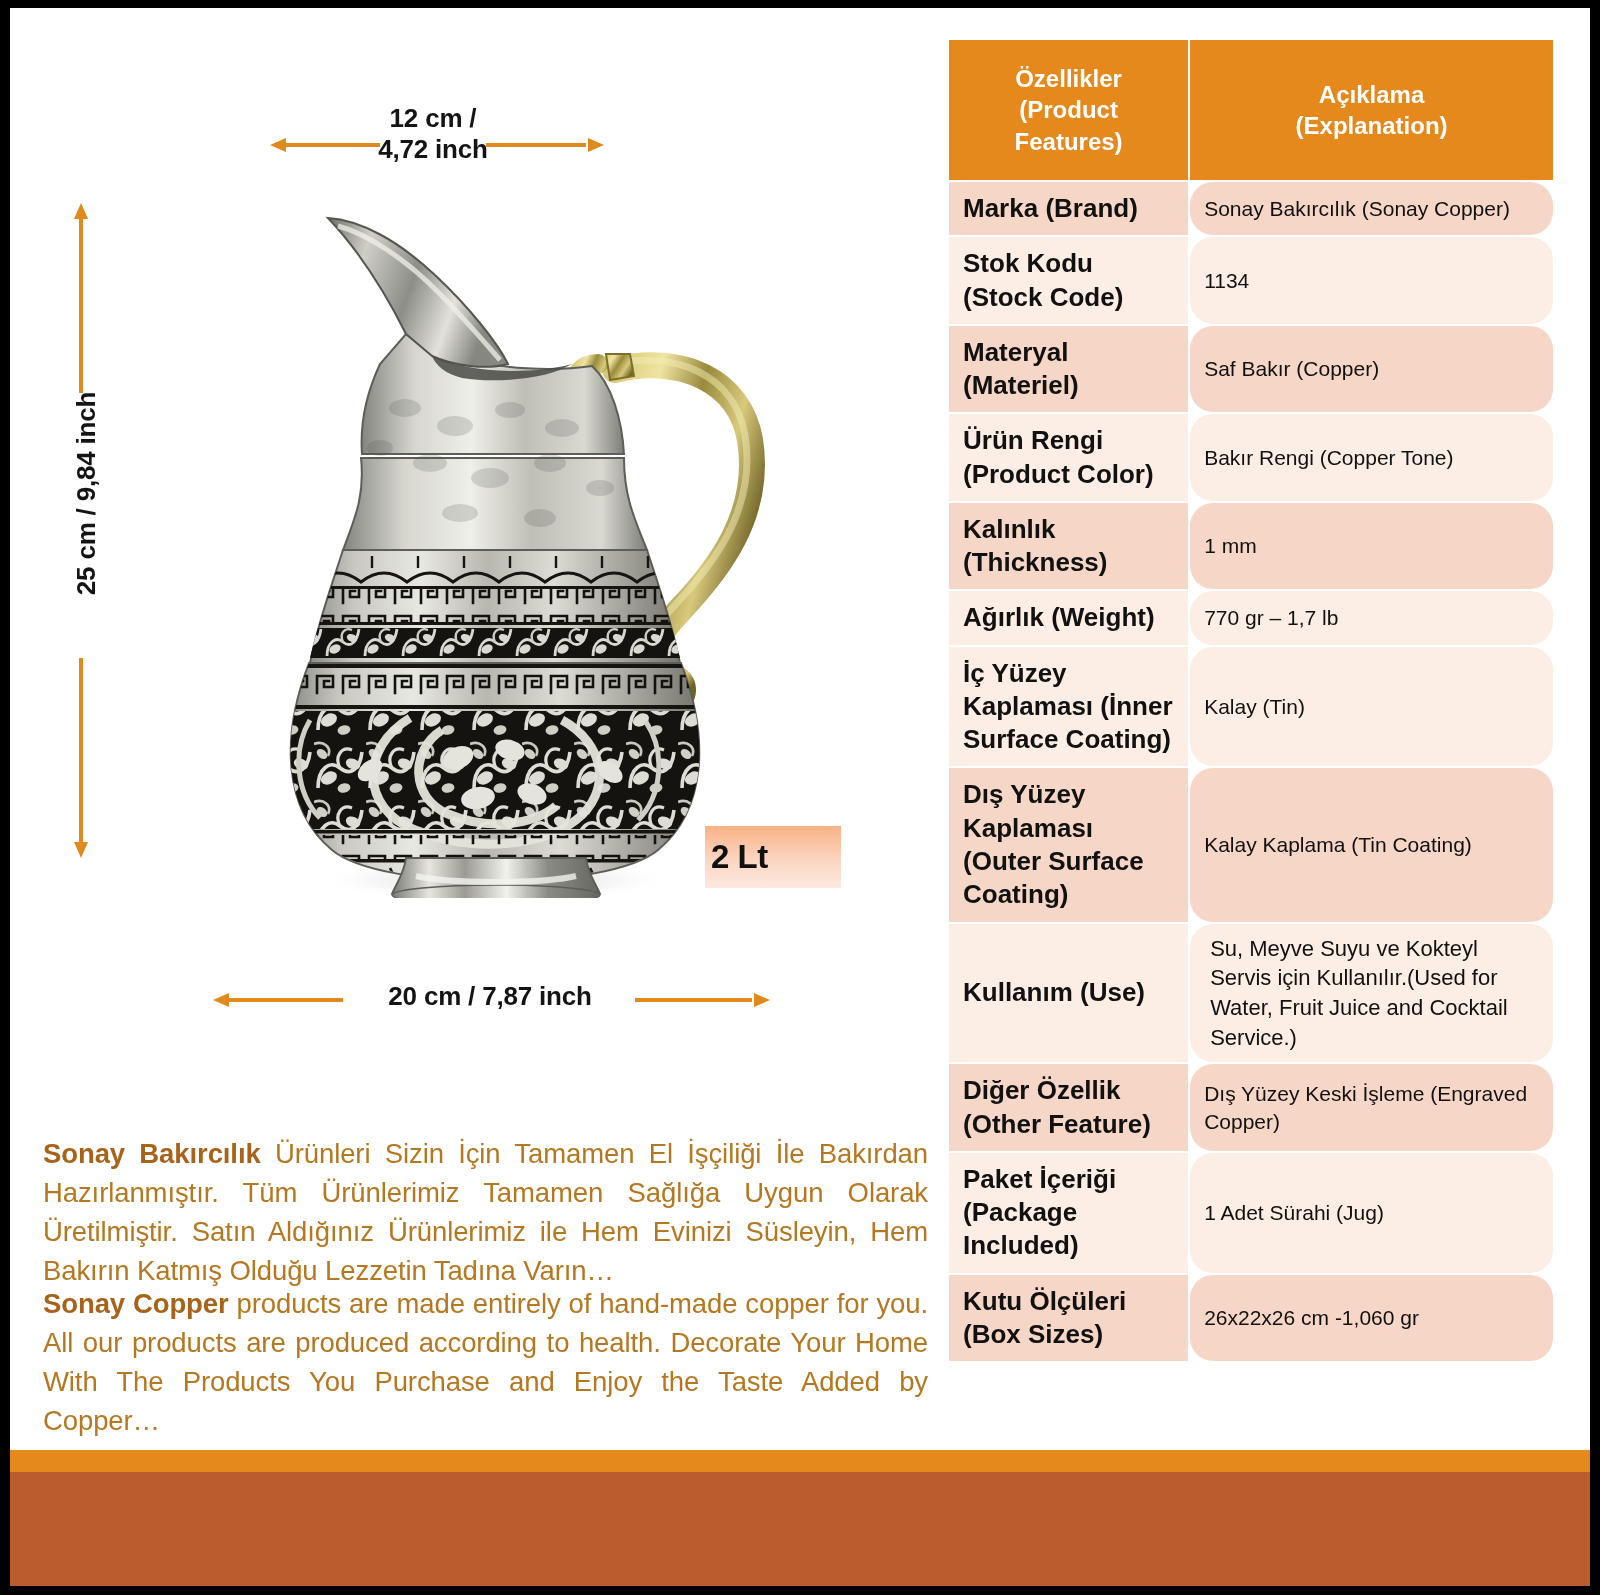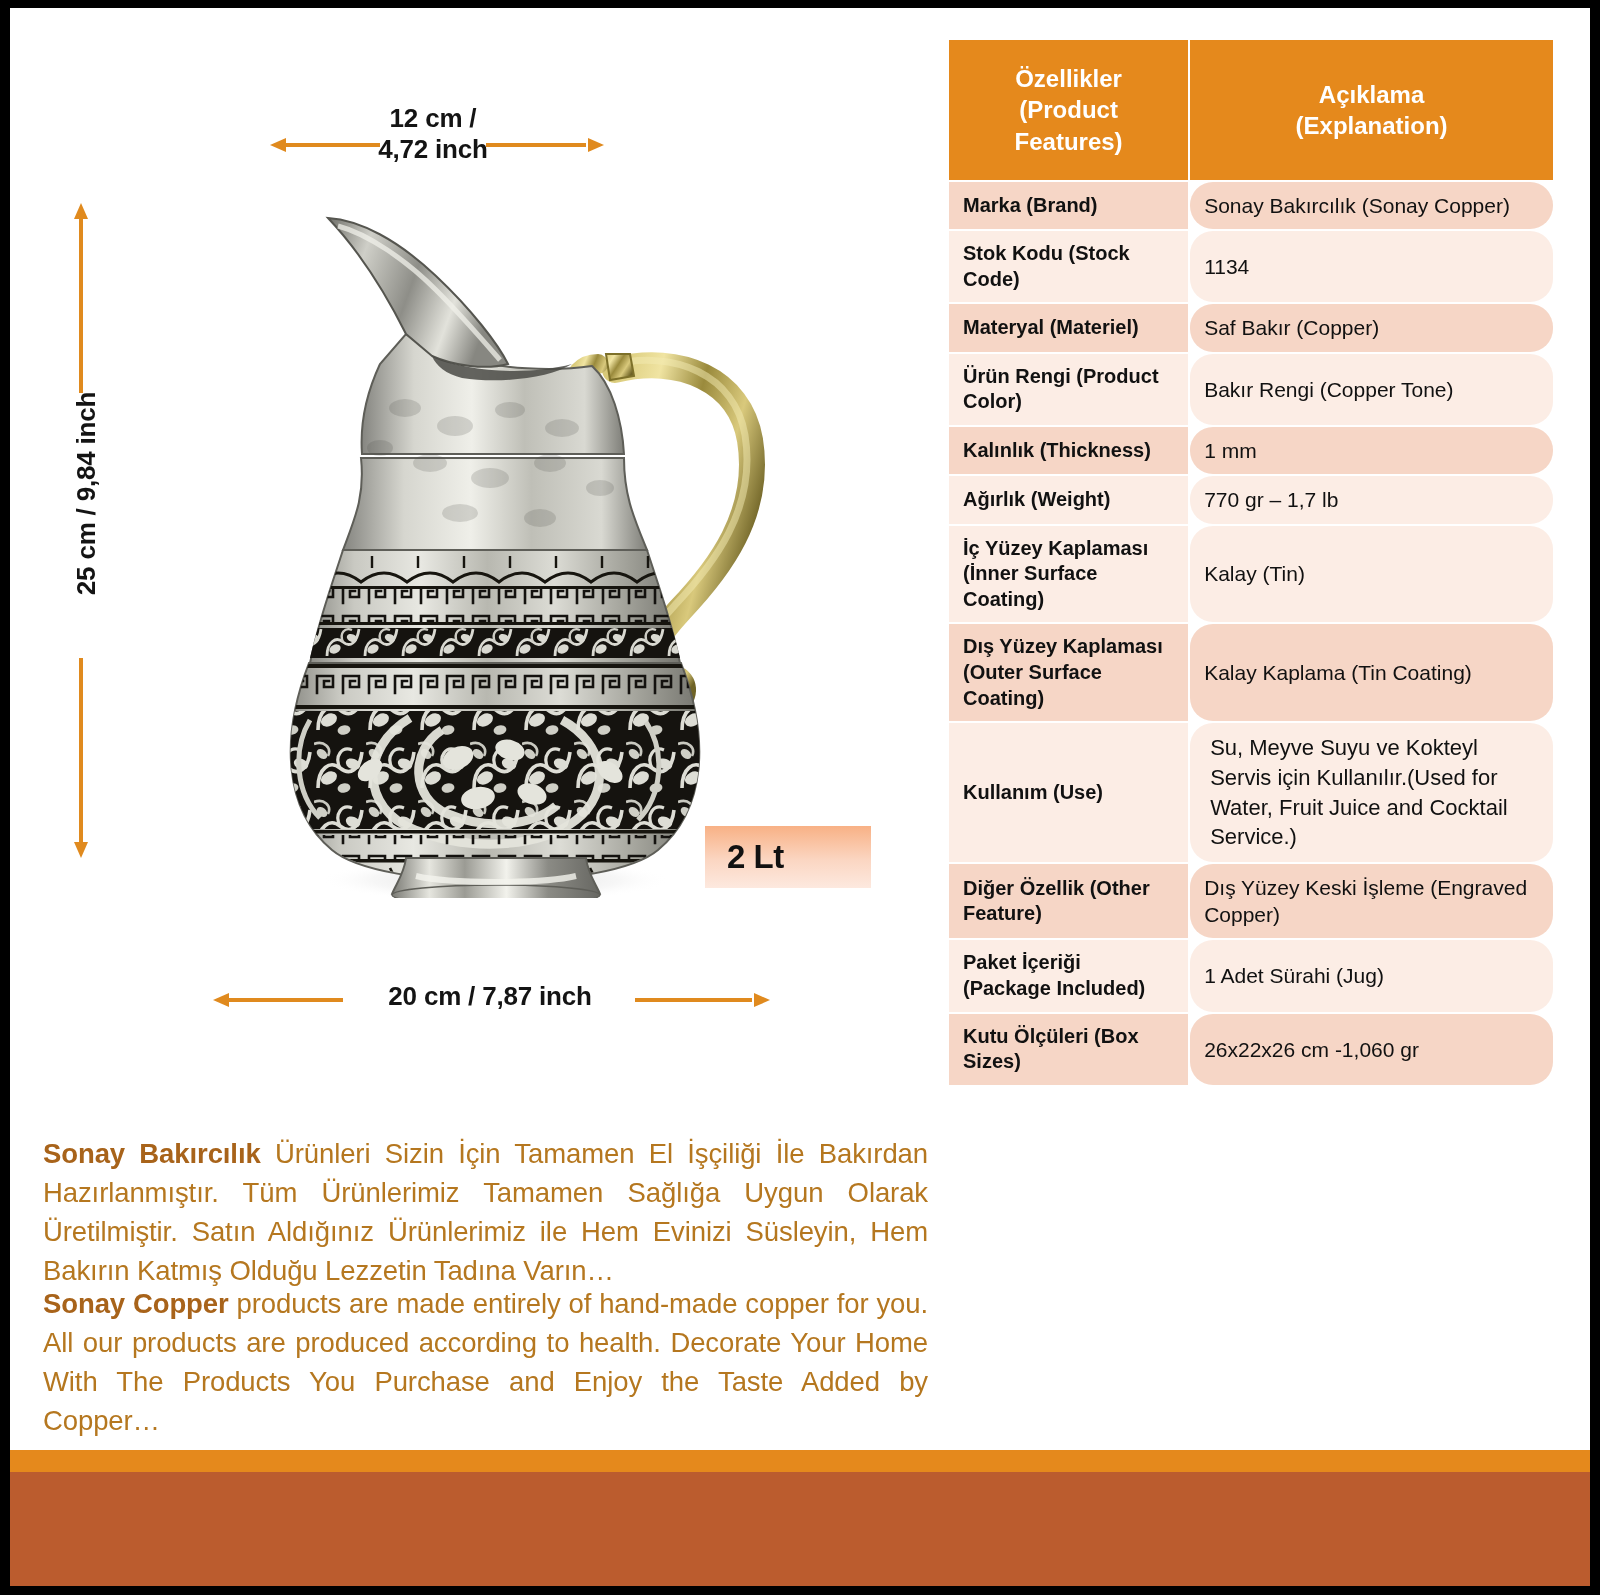--- a/index.html
+++ b/index.html
@@ -147,26 +147,26 @@
   .dim-bottom .arrow-h.left-arrow { left: 8px; width: 130px; }
   .dim-bottom .arrow-h.left-arrow .shaft { left: 14px; width: 116px; }
   .dim-bottom .arrow-h.right-arrow { left: 430px; width: 135px; }
   .dim-bottom .arrow-h.right-arrow .shaft { left: 0; width: 117px; }
 
   
   .capacity-badge {
     position: absolute;
     left: 695px;
     top: 818px;
-    width: 166px;
+    width: 136px;
     height: 62px;
     background: linear-gradient(to bottom, #F8B185 0%, #FBD6C2 55%, #FDE9DF 100%);
     display: flex;
     align-items: center;
-    padding-left: 22px;
+    padding-left: 6px;
     box-sizing: border-box;
     text-align: right;
   }
   .capacity-badge span {
     font-size: 33px;
     font-weight: bold;
     color: #111111;
     letter-spacing: -0.5px;
   }
 
@@ -215,21 +215,21 @@
     font-size: 24px;
     font-weight: bold;
     text-align: center;
     line-height: 1.3;
     height: 140px;
     box-sizing: border-box;
   }
   #spec-table thead th.col-feature { width: 232px; }
   #spec-table thead th.col-explanation { width: 352px; margin-left: 32px; }
   #spec-table tbody td.feature {
-    font-size: 20px;
+    font-size: 26px;
     font-weight: bold;
     color: #111111;
     line-height: 1.28;
   }
   #spec-table tbody td.explanation {
     font-size: 21px;
     font-weight: normal;
     color: #111111;
     line-height: 1.3;
     border-radius: 23px;

